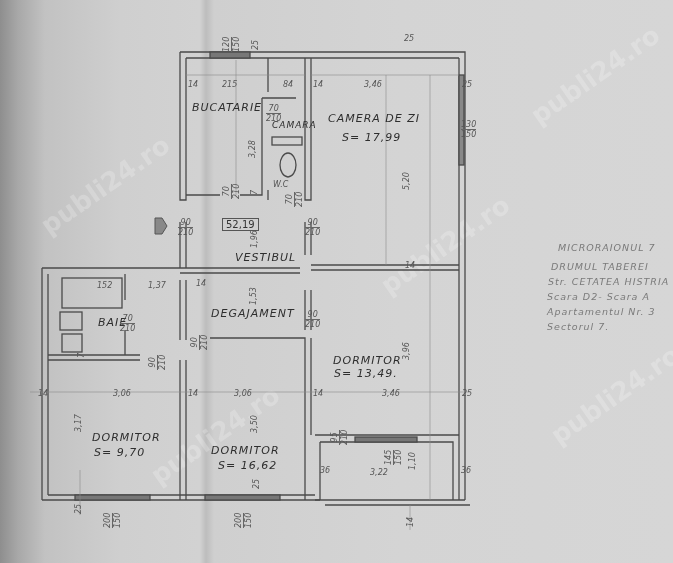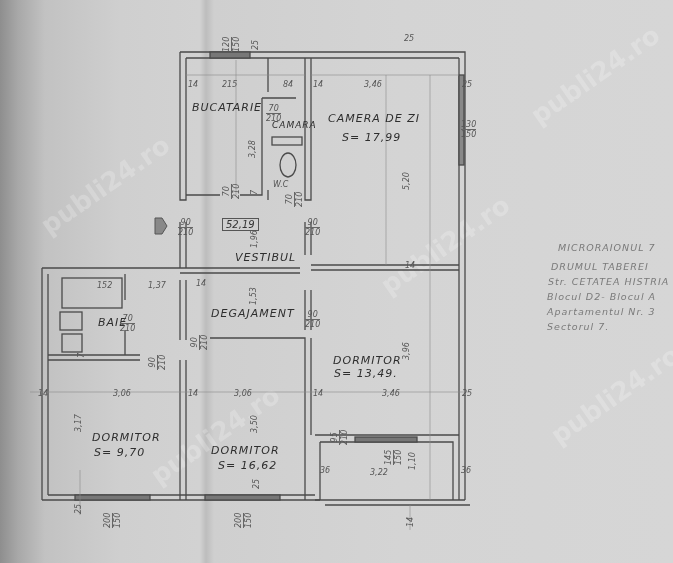--- a/index.html
+++ b/index.html
@@ -19,21 +19,21 @@
     position: absolute; color: #3a3a3a; font-style: italic;
     font-family: "DejaVu Sans", sans-serif; white-space: nowrap;
     letter-spacing: 1px;
   }
   .room { font-size: 11px; color: #2e2e2e; }
   .dim { font-size: 8px; color: #555; letter-spacing: 0; }
   .vert { transform: rotate(-90deg); transform-origin: left top; }
   .info { font-size: 9.5px; color: #7a7a7a; letter-spacing: 1px; }
   .frac { position: absolute; font-size: 8px; color: #555; font-style: italic; text-align: center; line-height: 9px; }
   .frac .top { border-bottom: 1px solid #666; display: block; }
-  .area-box { position:absolute; border:1px solid #555; font-size:10px; font-style:italic; color:#333; padding:0 3px; }
+  .area-box { position:absolute; border:1px solid #555; font-size:10px; color:#333; padding:0 3px; }
   .wm { position:absolute; font-size: 26px; color: rgba(255,255,255,0.22); transform: rotate(-35deg); font-weight: bold; }
 </style>
 </head>
 <body>
 
 <div id="sheet"></div>
 
 <div class="wm" style="left:520px;top:60px;">publi24.ro</div>
 <div class="wm" style="left:370px;top:230px;">publi24.ro</div>
 <div class="wm" style="left:540px;top:380px;">publi24.ro</div>
@@ -191,16 +191,16 @@
 <div class="frac vert" style="left:190px;top:350px;"><span class="top">90</span><span>210</span></div>
 <div class="frac vert" style="left:103px;top:528px;"><span class="top">200</span><span>150</span></div>
 <div class="frac vert" style="left:234px;top:528px;"><span class="top">200</span><span>150</span></div>
 <div class="frac vert" style="left:330px;top:445px;"><span class="top">95</span><span>210</span></div>
 <div class="frac vert" style="left:384px;top:465px;"><span class="top">145</span><span>150</span></div>
 
 <div style="position:absolute;left:552px;top:242px;">
   <div class="lbl info" style="position:relative;left:6px;">MICRORAIONUL 7</div>
   <div class="lbl info" style="position:relative;left:-1px;margin-top:8px;">DRUMUL TABEREI</div>
   <div class="lbl info" style="position:relative;left:-4px;margin-top:4px;">Str. CETATEA HISTRIA</div>
-  <div class="lbl info" style="position:relative;left:-5px;margin-top:4px;">Blocul D2- Blocul A</div>
+  <div class="lbl info" style="position:relative;left:-5px;margin-top:4px;">Scara D2- Scara A</div>
   <div class="lbl info" style="position:relative;left:-5px;margin-top:4px;">Apartamentul Nr. 3</div>
   <div class="lbl info" style="position:relative;left:-5px;margin-top:4px;">Sectorul 7.</div>
 </div>
 
 </body></html>

